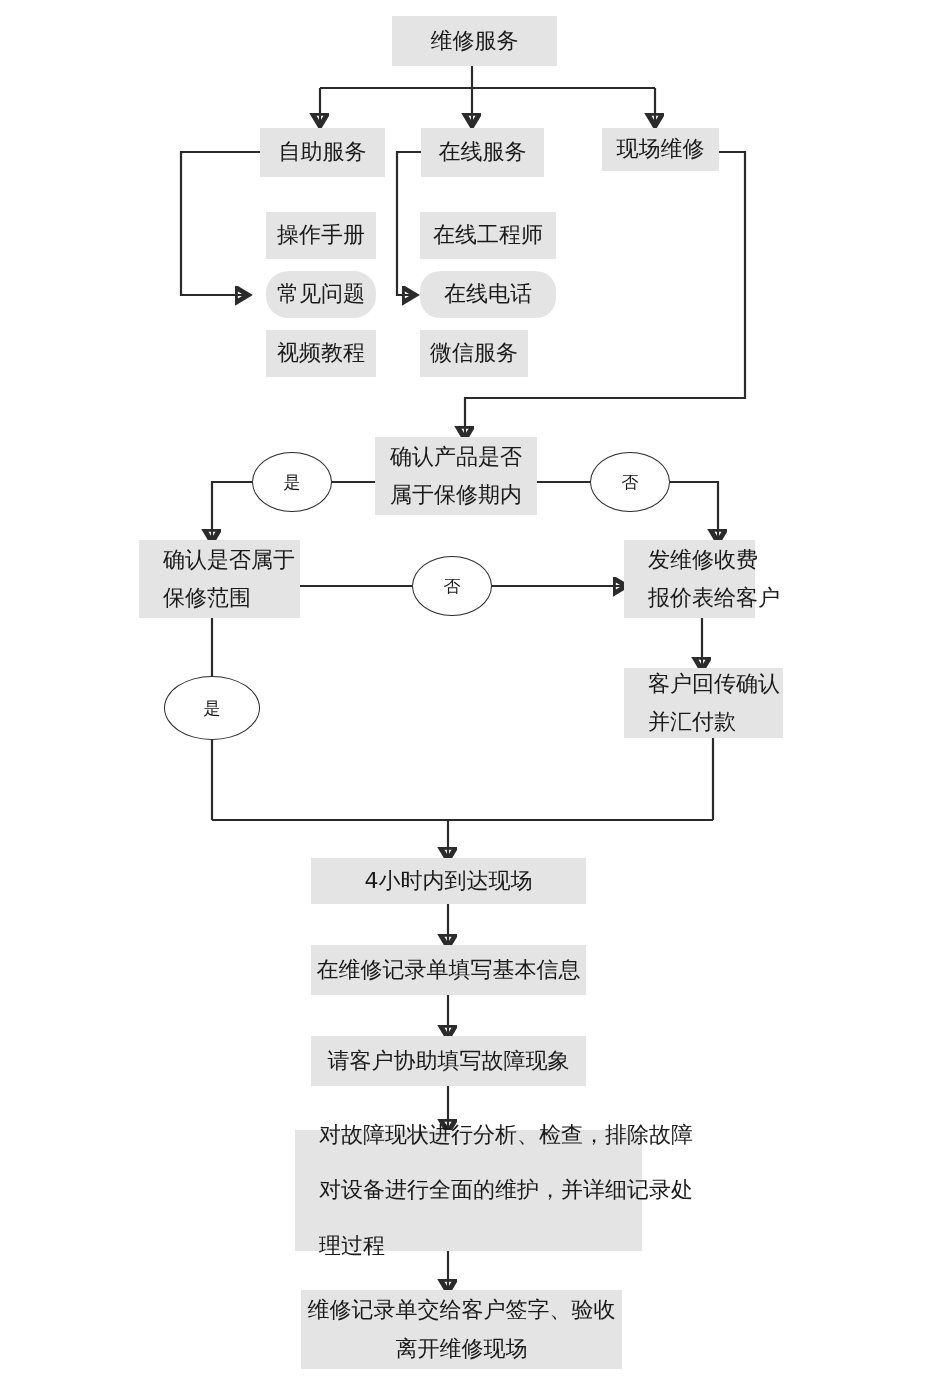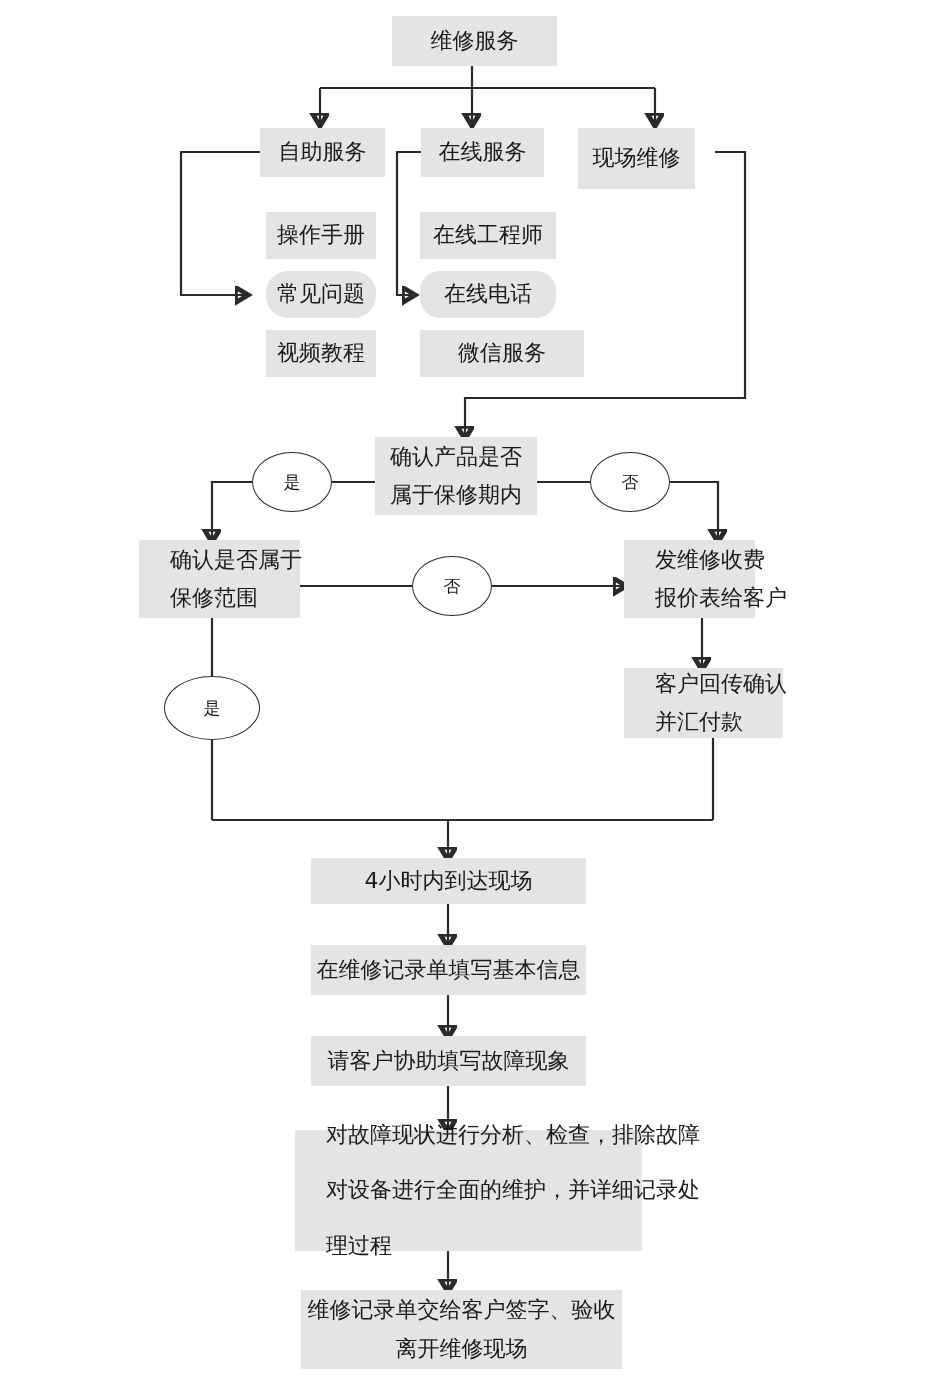--- a/index.html
+++ b/index.html
@@ -24,21 +24,21 @@
     justify-content:center;
     text-align:center;
     font-size:22px;
     line-height:1.75;
     box-sizing:border-box;
     white-space:pre;
   }
   .node.left-align{
     align-items:flex-start;
     text-align:left;
-    padding-left:31px;
+    padding-left:24px;
   }
   .node .ln{display:block;}
   .ellipse{
     position:absolute;
     border:1.6px solid #2b2b2b;
     border-radius:50%;
     background:#ffffff;
     display:flex;
     align-items:center;
     justify-content:center;
@@ -113,21 +113,21 @@
   </div>
 
   <div class="node" style="left:260px;top:128px;width:125px;height:49px;">
     <span class="ln">自助服务</span>
   </div>
 
   <div class="node" style="left:421px;top:128px;width:123px;height:49px;">
     <span class="ln">在线服务</span>
   </div>
 
-  <div class="node" style="left:578px;top:128px;width:117px;height:61px;">
+  <div class="node" style="left:602px;top:128px;width:117px;height:43px;">
     <span class="ln">现场维修</span>
   </div>
 
   <div class="node" style="left:266px;top:212px;width:110px;height:47px;">
     <span class="ln">操作手册</span>
   </div>
 
   <div class="node" style="left:266px;top:271px;width:110px;height:47px;border-radius:22px;">
     <span class="ln">常见问题</span>
   </div>
@@ -137,21 +137,21 @@
   </div>
 
   <div class="node" style="left:420px;top:212px;width:136px;height:47px;">
     <span class="ln">在线工程师</span>
   </div>
 
   <div class="node" style="left:420px;top:271px;width:136px;height:47px;border-radius:20px;">
     <span class="ln">在线电话</span>
   </div>
 
-  <div class="node" style="left:420px;top:330px;width:164px;height:47px;">
+  <div class="node" style="left:420px;top:330px;width:108px;height:47px;">
     <span class="ln">微信服务</span>
   </div>
 
   <div class="node" style="left:375px;top:437px;width:162px;height:78px;">
     <span class="ln">确认产品是否</span>
     <span class="ln">属于保修期内</span>
   </div>
 
   <div class="ellipse" style="left:252px;top:452px;width:80px;height:60px;">
     <span>是</span>

